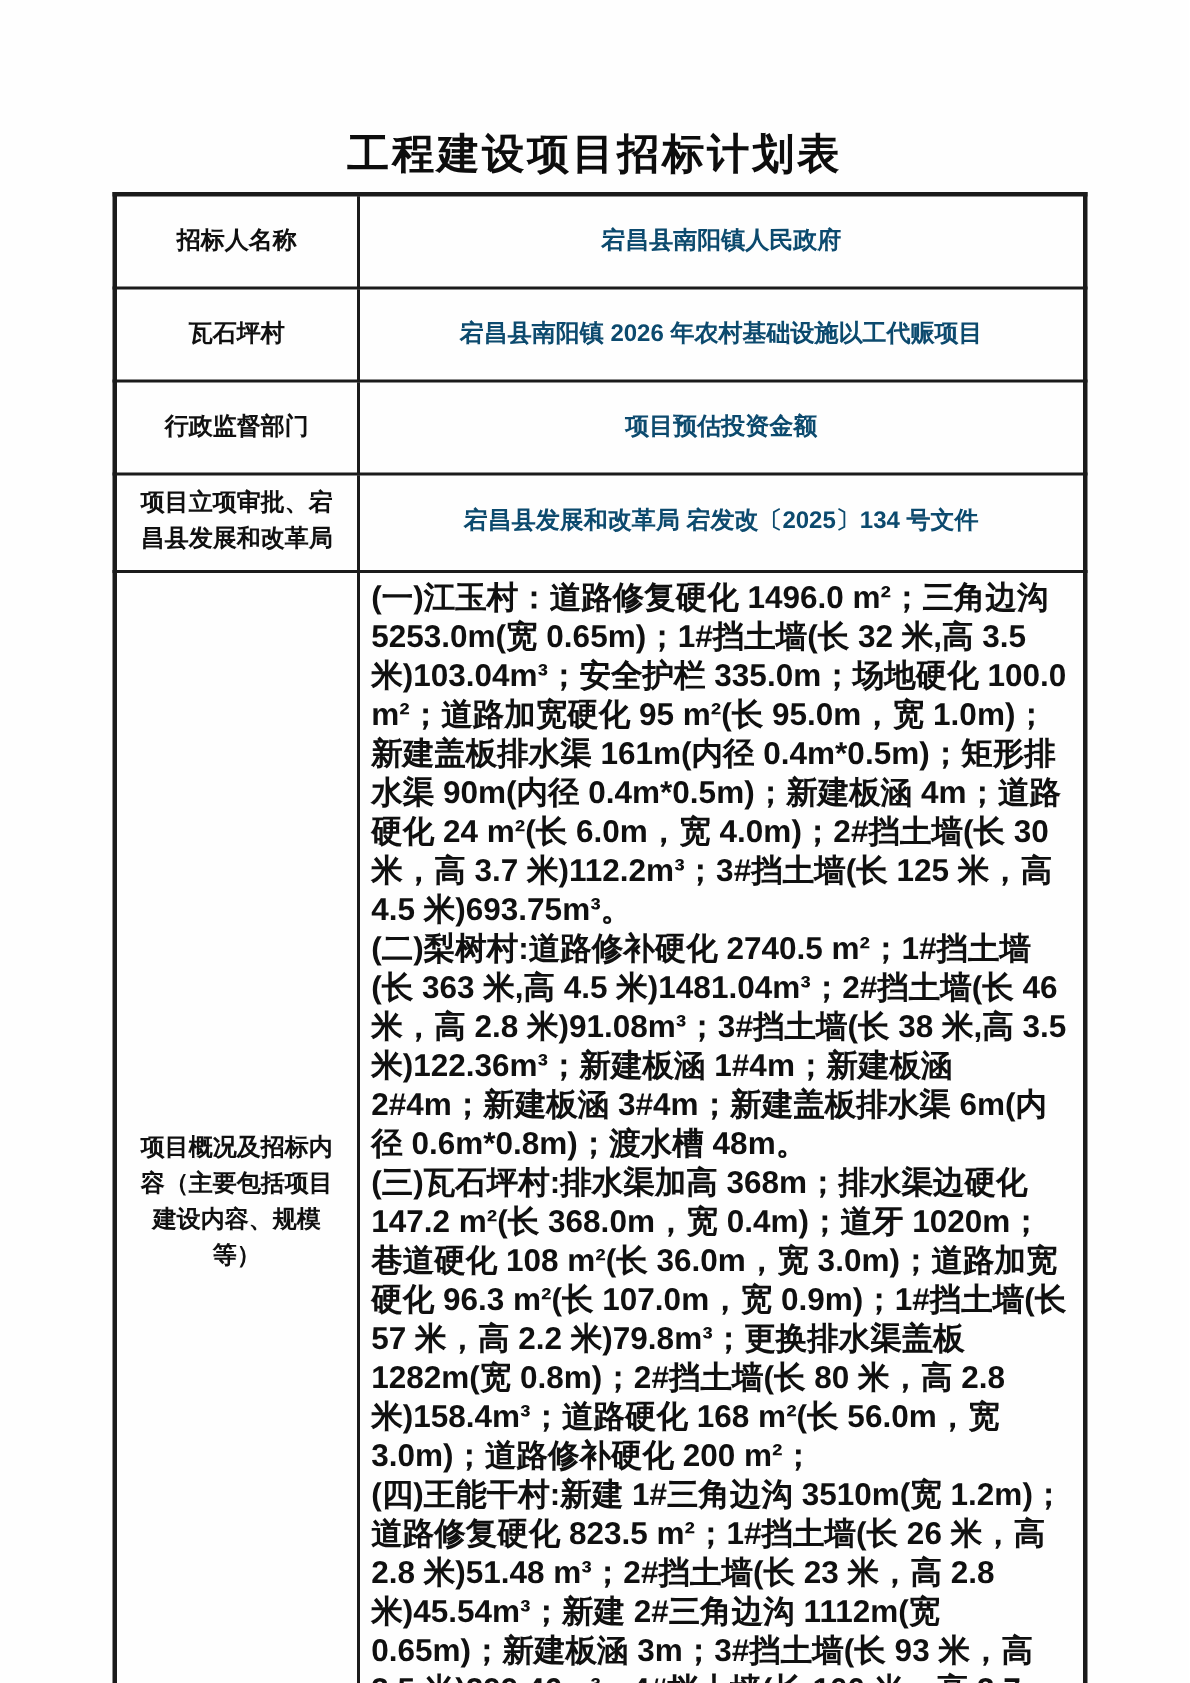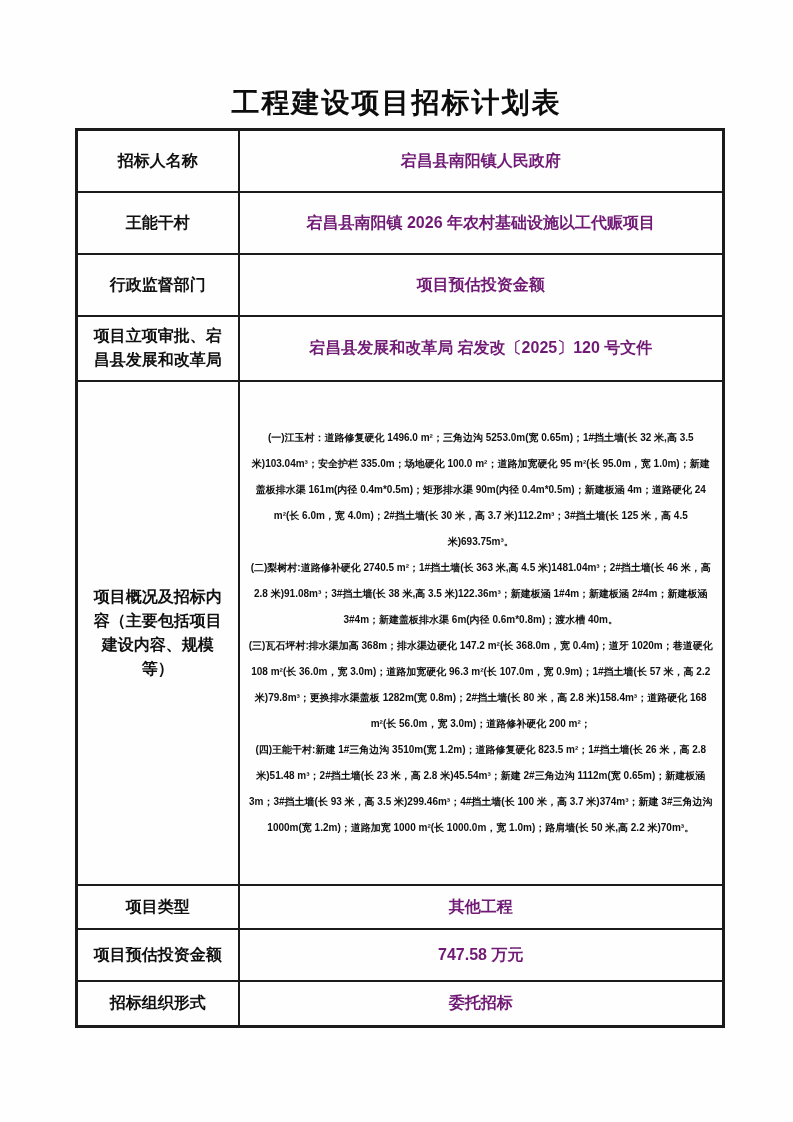--- a/index.html
+++ b/index.html
@@ -47,29 +47,28 @@
     font-size: 16px;
     line-height: 24px;
     padding: 2px 8px;
     color: #101010;
   }
   .value-cell {
     text-align: center;
     font-size: 16px;
     line-height: 24px;
     padding: 2px 14px;
-    color: #701a75;
+    color: #0c4a6e;
   }
   .overview-cell {
     padding: 4px 8px;
     overflow: hidden;
   }
   .overview-section {
-    text-align: center;
-    font-size: 10px;
+    font-size: 21px;
     line-height: 26px;
     font-weight: bold;
     color: #101010;
   }
   
   tr.r-std   td { height: 62px; }
   tr.r-tall  td { height: 65px; }
   tr.r-big   td { height: 504px; }
   tr.r-type  td { height: 44px; }
   tr.r-money td { height: 52px; }
@@ -88,39 +87,39 @@
       <col style="width:485px">
     </colgroup>
     <tbody>
 
       <tr class="r-std">
         <td class="label-cell">招标人名称</td>
         <td class="value-cell">宕昌县南阳镇人民政府</td>
       </tr>
 
       <tr class="r-std">
-        <td class="label-cell">王能干村</td>
+        <td class="label-cell">瓦石坪村</td>
         <td class="value-cell">宕昌县南阳镇 2026 年农村基础设施以工代赈项目</td>
       </tr>
 
       <tr class="r-std">
         <td class="label-cell">行政监督部门</td>
         <td class="value-cell">项目预估投资金额</td>
       </tr>
 
       <tr class="r-tall">
         <td class="label-cell">项目立项审批、宕昌县发展和改革局</td>
-        <td class="value-cell">宕昌县发展和改革局 宕发改〔2025〕120 号文件</td>
+        <td class="value-cell">宕昌县发展和改革局 宕发改〔2025〕134 号文件</td>
       </tr>
 
       <tr class="r-big">
         <td class="label-cell">项目概况及招标内容（主要包括项目建设内容、规模等）</td>
         <td class="overview-cell">
           <div class="overview-section">(一)江玉村：道路修复硬化 1496.0 m²；三角边沟 5253.0m(宽 0.65m)；1#挡土墙(长 32 米,高 3.5 米)103.04m³；安全护栏 335.0m；场地硬化 100.0 m²；道路加宽硬化 95 m²(长 95.0m，宽 1.0m)；新建盖板排水渠 161m(内径 0.4m*0.5m)；矩形排水渠 90m(内径 0.4m*0.5m)；新建板涵 4m；道路硬化 24 m²(长 6.0m，宽 4.0m)；2#挡土墙(长 30 米，高 3.7 米)112.2m³；3#挡土墙(长 125 米，高 4.5 米)693.75m³。</div>
-          <div class="overview-section">(二)梨树村:道路修补硬化 2740.5 m²；1#挡土墙(长 363 米,高 4.5 米)1481.04m³；2#挡土墙(长 46 米，高 2.8 米)91.08m³；3#挡土墙(长 38 米,高 3.5 米)122.36m³；新建板涵 1#4m；新建板涵 2#4m；新建板涵 3#4m；新建盖板排水渠 6m(内径 0.6m*0.8m)；渡水槽 40m。</div>
+          <div class="overview-section">(二)梨树村:道路修补硬化 2740.5 m²；1#挡土墙(长 363 米,高 4.5 米)1481.04m³；2#挡土墙(长 46 米，高 2.8 米)91.08m³；3#挡土墙(长 38 米,高 3.5 米)122.36m³；新建板涵 1#4m；新建板涵 2#4m；新建板涵 3#4m；新建盖板排水渠 6m(内径 0.6m*0.8m)；渡水槽 48m。</div>
           <div class="overview-section">(三)瓦石坪村:排水渠加高 368m；排水渠边硬化 147.2 m²(长 368.0m，宽 0.4m)；道牙 1020m；巷道硬化 108 m²(长 36.0m，宽 3.0m)；道路加宽硬化 96.3 m²(长 107.0m，宽 0.9m)；1#挡土墙(长 57 米，高 2.2 米)79.8m³；更换排水渠盖板 1282m(宽 0.8m)；2#挡土墙(长 80 米，高 2.8 米)158.4m³；道路硬化 168 m²(长 56.0m，宽 3.0m)；道路修补硬化 200 m²；</div>
           <div class="overview-section">(四)王能干村:新建 1#三角边沟 3510m(宽 1.2m)；道路修复硬化 823.5 m²；1#挡土墙(长 26 米，高 2.8 米)51.48 m³；2#挡土墙(长 23 米，高 2.8 米)45.54m³；新建 2#三角边沟 1112m(宽 0.65m)；新建板涵 3m；3#挡土墙(长 93 米，高 3.5 米)299.46m³；4#挡土墙(长 100 米，高 3.7 米)374m³；新建 3#三角边沟 1000m(宽 1.2m)；道路加宽 1000 m²(长 1000.0m，宽 1.0m)；路肩墙(长 50 米,高 2.2 米)70m³。</div>
         </td>
       </tr>
 
       <tr class="r-type">
         <td class="label-cell">项目类型</td>
         <td class="value-cell">其他工程</td>
       </tr>
 

